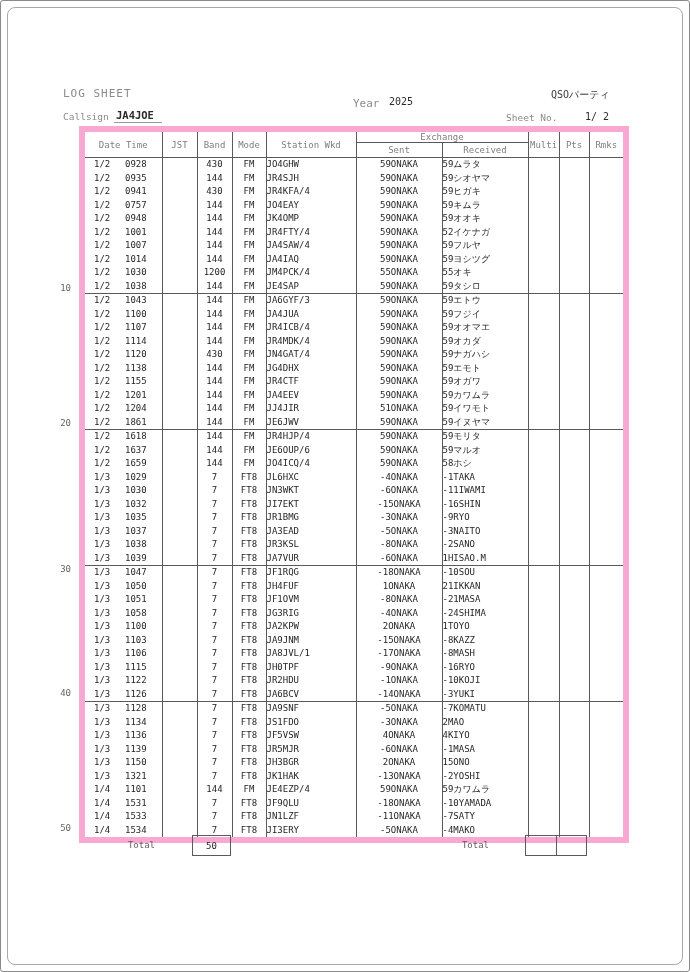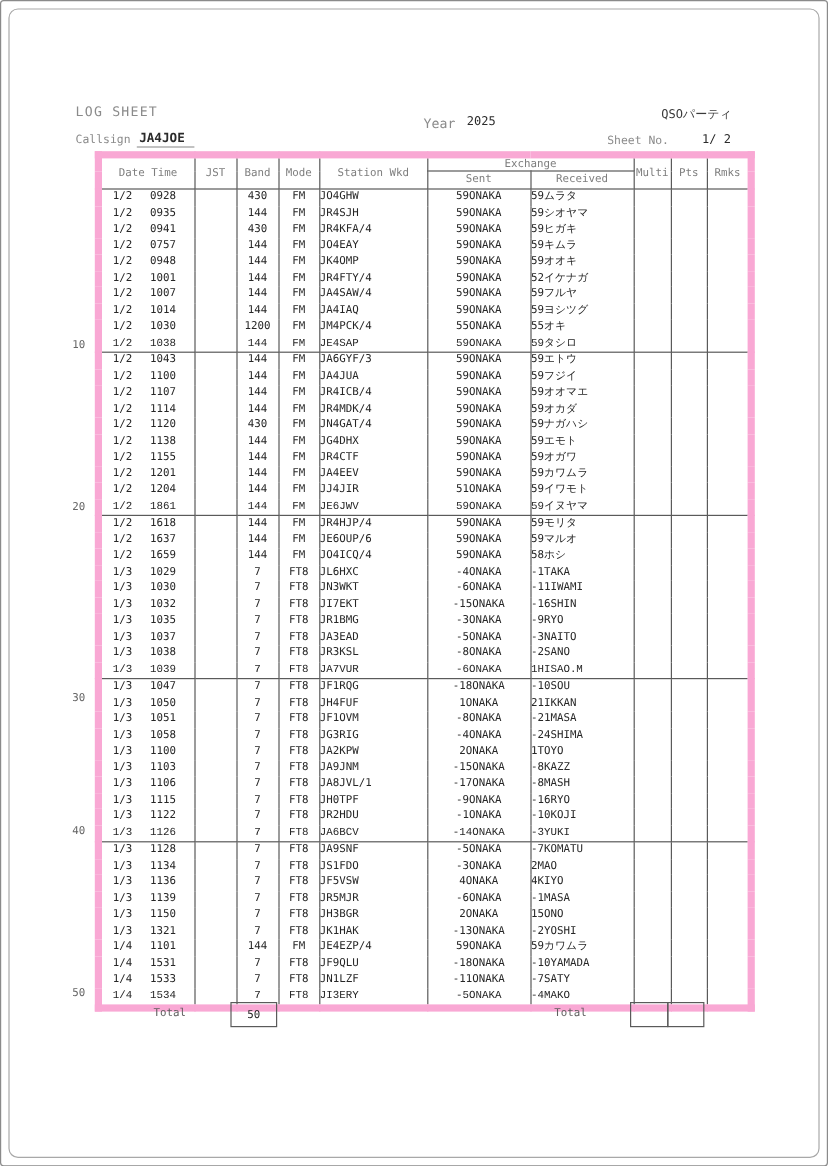--- a/index.html
+++ b/index.html
@@ -50,21 +50,21 @@
   table.log td {
     border-left:1px solid #5a5a5a;
     border-right:1px solid #5a5a5a;
     padding:0;
     font-size:9px;
     line-height:13.5px;
     height:13.5px;
     color:#262626;
     white-space:nowrap; overflow:hidden;
   }
-  table.log tbody tr.group-end td { border-bottom:1px solid #5a5a5a;font-family:Liberation Mono, monospace; }
+  table.log tbody tr.group-end td { border-bottom:1px solid #5a5a5a; }
 
   td.c-dt .d { display:inline-block; padding-left:9px; width:40px; }
   td.c-band, td.c-mode, td.c-sent { text-align:center; }
   td.c-station { padding-left:7px;margin-top:28px; }
   td.c-recv    { padding-left:9px;margin-left:28px; }
 
   .markers { position:absolute; left:42px; top:125px; width:28px; }
   .marker  { position:absolute; right:0; font-size:9px; color:#666; line-height:11px; }
 
   .totalrow { position:absolute; left:78px; top:833px; width:546px; height:26px; font-size:9px; }
@@ -89,21 +89,21 @@
 <span class="t-yearval  val">2025</span>
 <span class="t-contest  val">QSOパーティ</span>
 <span class="t-calllbl  lbl">Callsign</span>
 <span class="t-callval  val">JA4JOE</span>
 <span class="t-sheetlbl lbl">Sheet No.</span>
 <span class="t-sheetval val">1/ 2</span>
 
 <div class="markers">
     <div class="marker" style="top: 157px;">10</div>
     <div class="marker" style="top: 292px;">20</div>
-    <div class="marker" style="top: 451px;">30</div>
+    <div class="marker" style="top: 438px;">30</div>
     <div class="marker" style="top: 562px;">40</div>
     <div class="marker" style="top: 697px;">50</div>
   </div>
 
 <table class="log">
   <colgroup>
     <col style="width:80px">
       <col style="width:35px">
       <col style="width:35px">
       <col style="width:34px">

